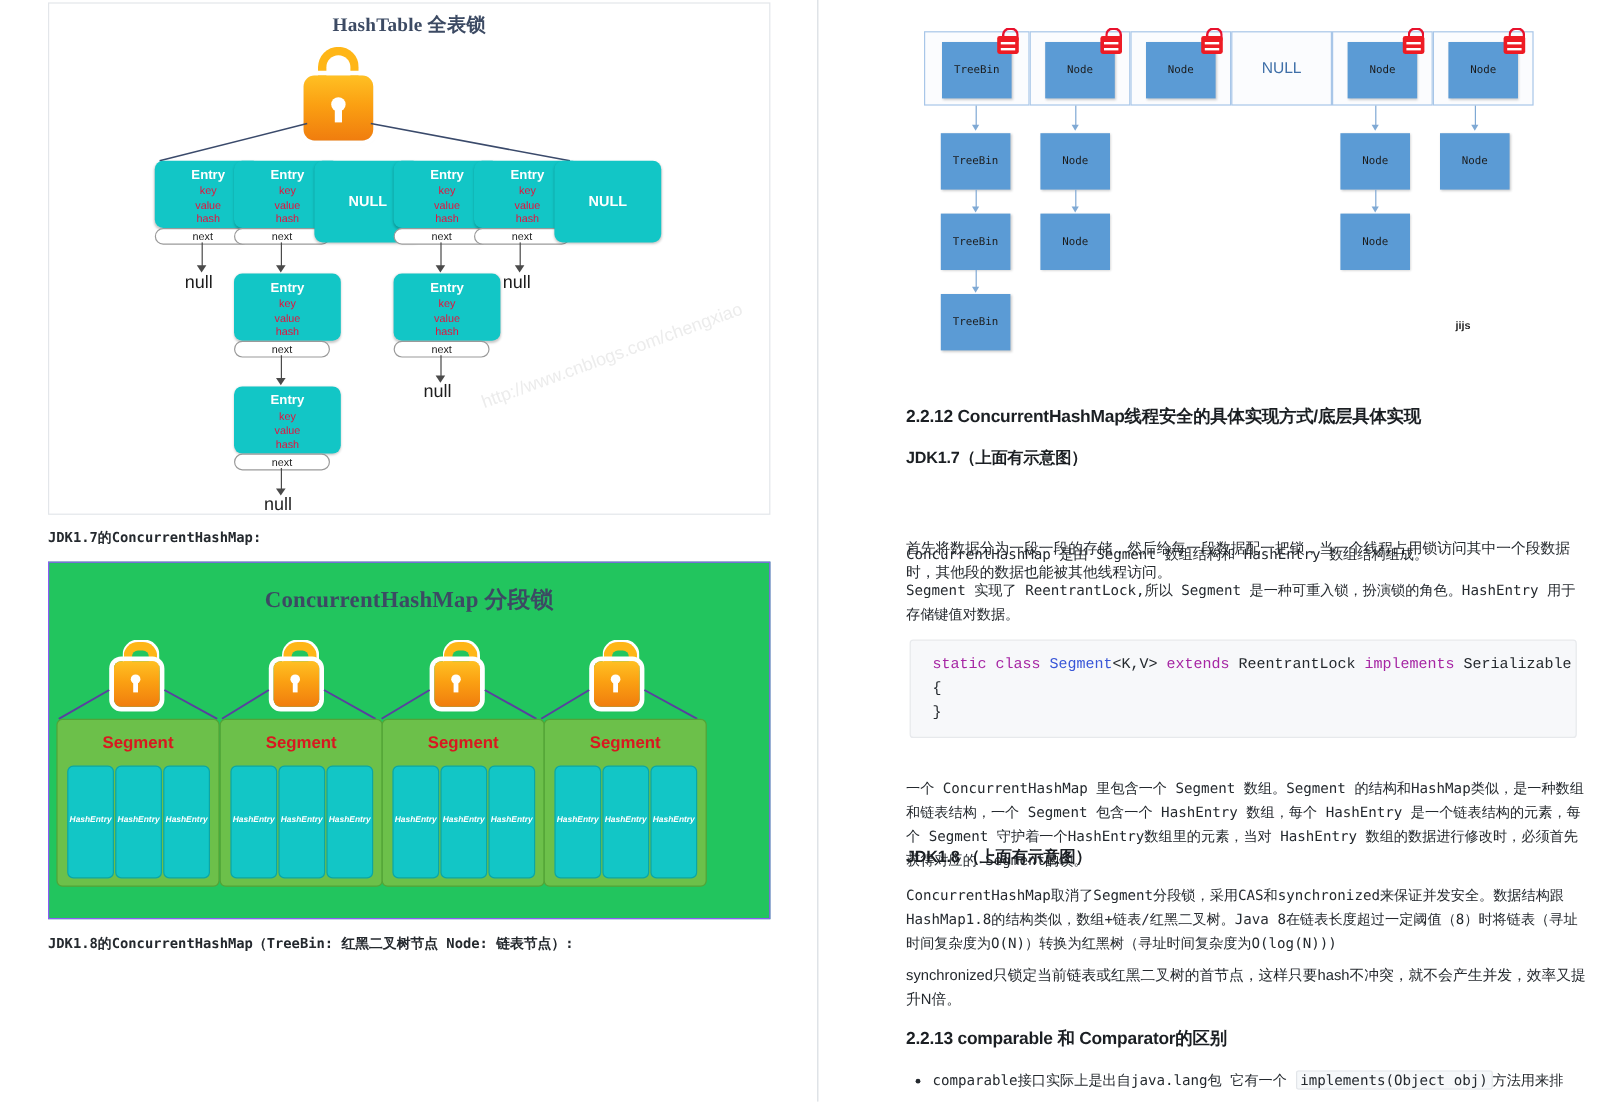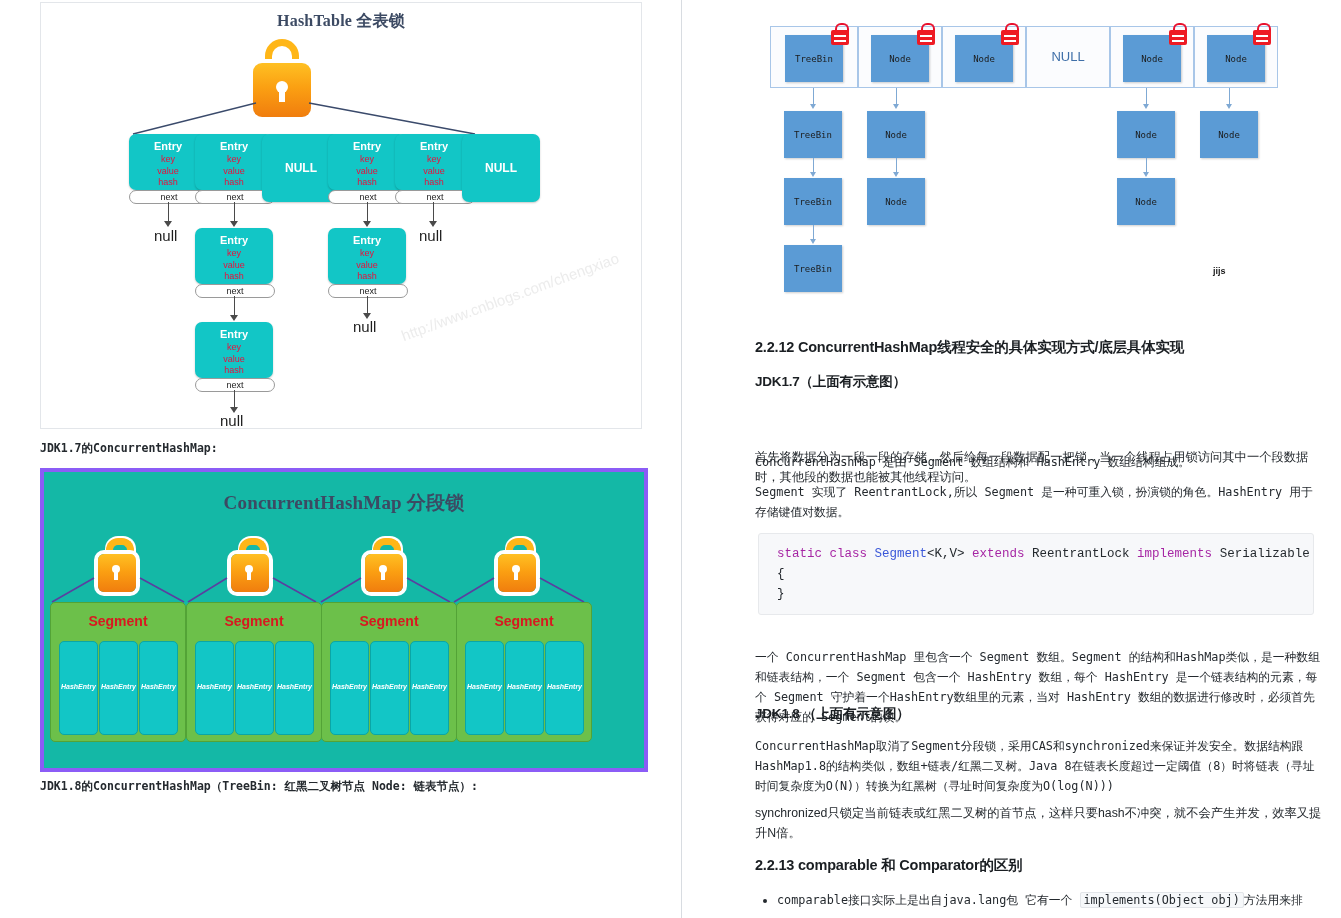--- a/index.html
+++ b/index.html
@@ -10,21 +10,21 @@
   }
   .page{position:relative;width:1341px;height:918px;}
 
   
   .col-divider{position:absolute;left:681px;top:0;width:1px;height:918px;background:#d8dce1;}
 
   
   .left-col{position:absolute;left:0;top:0;width:681px;height:918px;}
 
   .fig1{position:absolute;left:40px;top:2px;width:600px;height:425px;border:1px solid #e3e6ea;background:#fff;}
-  .fig2{position:absolute;left:40px;top:468px;width:600px;height:296px;border:4px solid #8b5cf6;background:#14b8a6;}
+  .fig2{position:absolute;left:40px;top:468px;width:600px;height:296px;border:1px solid #8b5cf6;background:#22c55e;}
 
   .fig-title{
     position:absolute;width:100%;text-align:center;
     font-family:Liberation Serif, serif;
     color:#3c4a63;font-weight:bold;letter-spacing:.2px;
   }
   .fig1 .fig-title{top:8px;font-size:16px;}
   .fig2 .fig-title{top:18px;font-size:19px;}
 
   .watermark{
@@ -40,20 +40,21 @@
     background:linear-gradient(180deg,#ffc023 0%,#fba012 45%,#f07d0e 100%);
     box-shadow:0 0 0 4px #fff, 0 1px 3px rgba(0,0,0,.28);}
   .pl-shackle{position:absolute;border:7px solid #ffb617;border-bottom:none;background:transparent;}
   .pl-shackle-bg{position:absolute;border:7px solid #fff;border-bottom:none;background:transparent;}
   .pl-key{position:absolute;background:#fff;border-radius:50%;}
   .pl-key-tail{position:absolute;background:#fff;}
 
   .entry-box{
     position:absolute;background:#12c6c6;border-radius:7px;
     box-shadow:0 1px 2px rgba(0,0,0,.22);
+    padding-left:11px;
   }
   .entry-title{position:absolute;top:6px;left:0;width:100%;text-align:center;
     color:#fff;font-weight:bold;font-size:11px;font-family:"Liberation Sans",sans-serif;}
   .entry-kvh{position:absolute;top:20px;left:0;width:100%;text-align:center;
     color:#e8103c;font-size:9px;line-height:11.5px;font-family:"Liberation Sans",sans-serif;}
   .entry-null{position:absolute;top:50%;left:0;width:100%;margin-top:-7px;text-align:center;
     color:#fff;font-weight:bold;font-size:12px;font-family:"Liberation Sans",sans-serif;}
   .next-box{
     position:absolute;background:#fff;border:1px solid #9a9a9a;border-radius:7px;
     text-align:center;font-size:9px;color:#222;font-family:"Liberation Sans",sans-serif;

